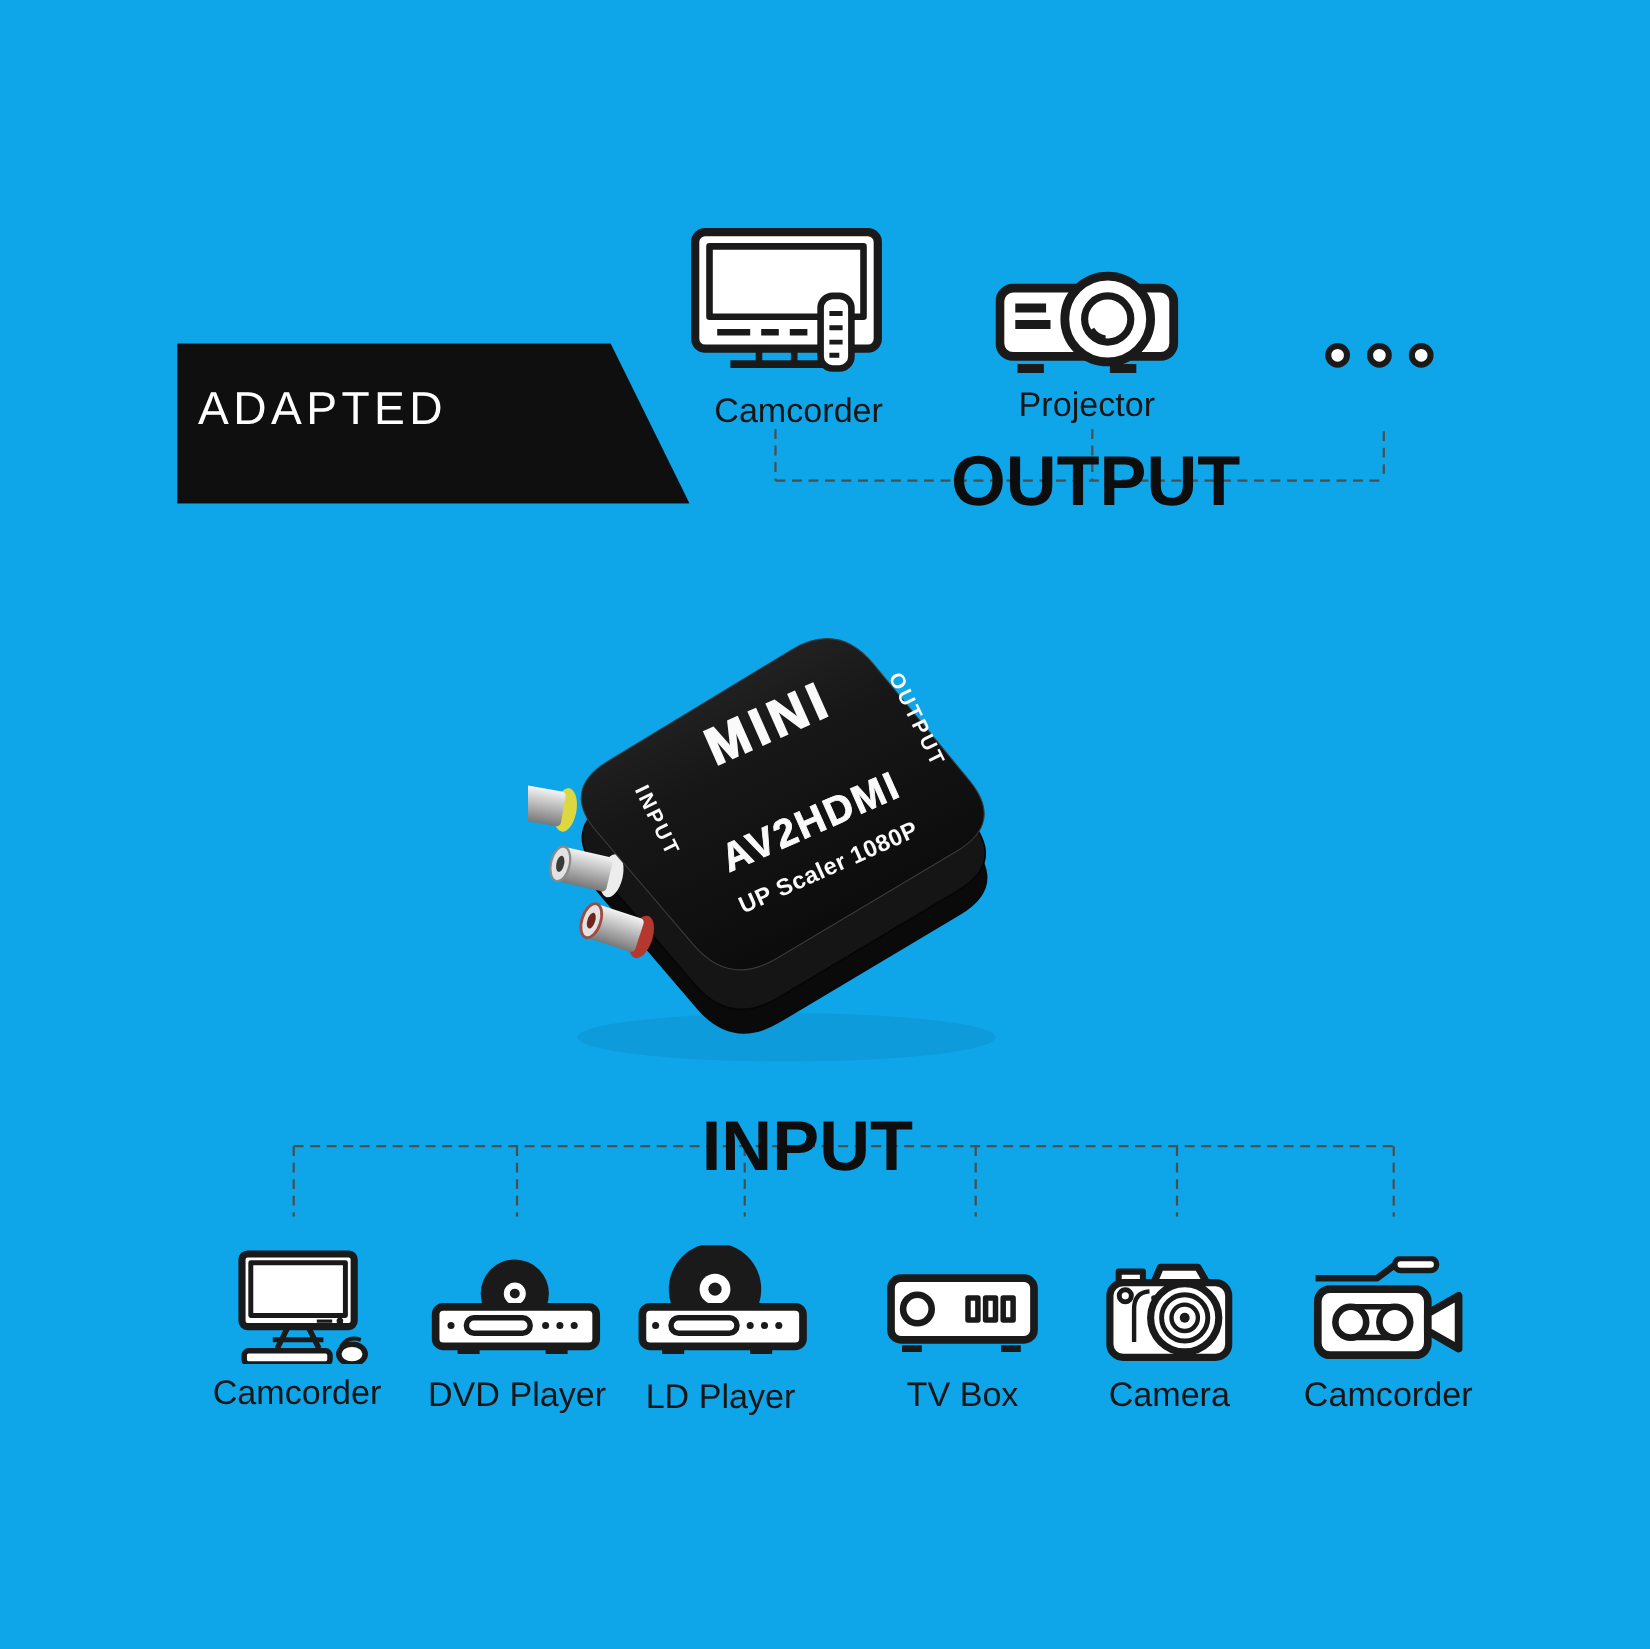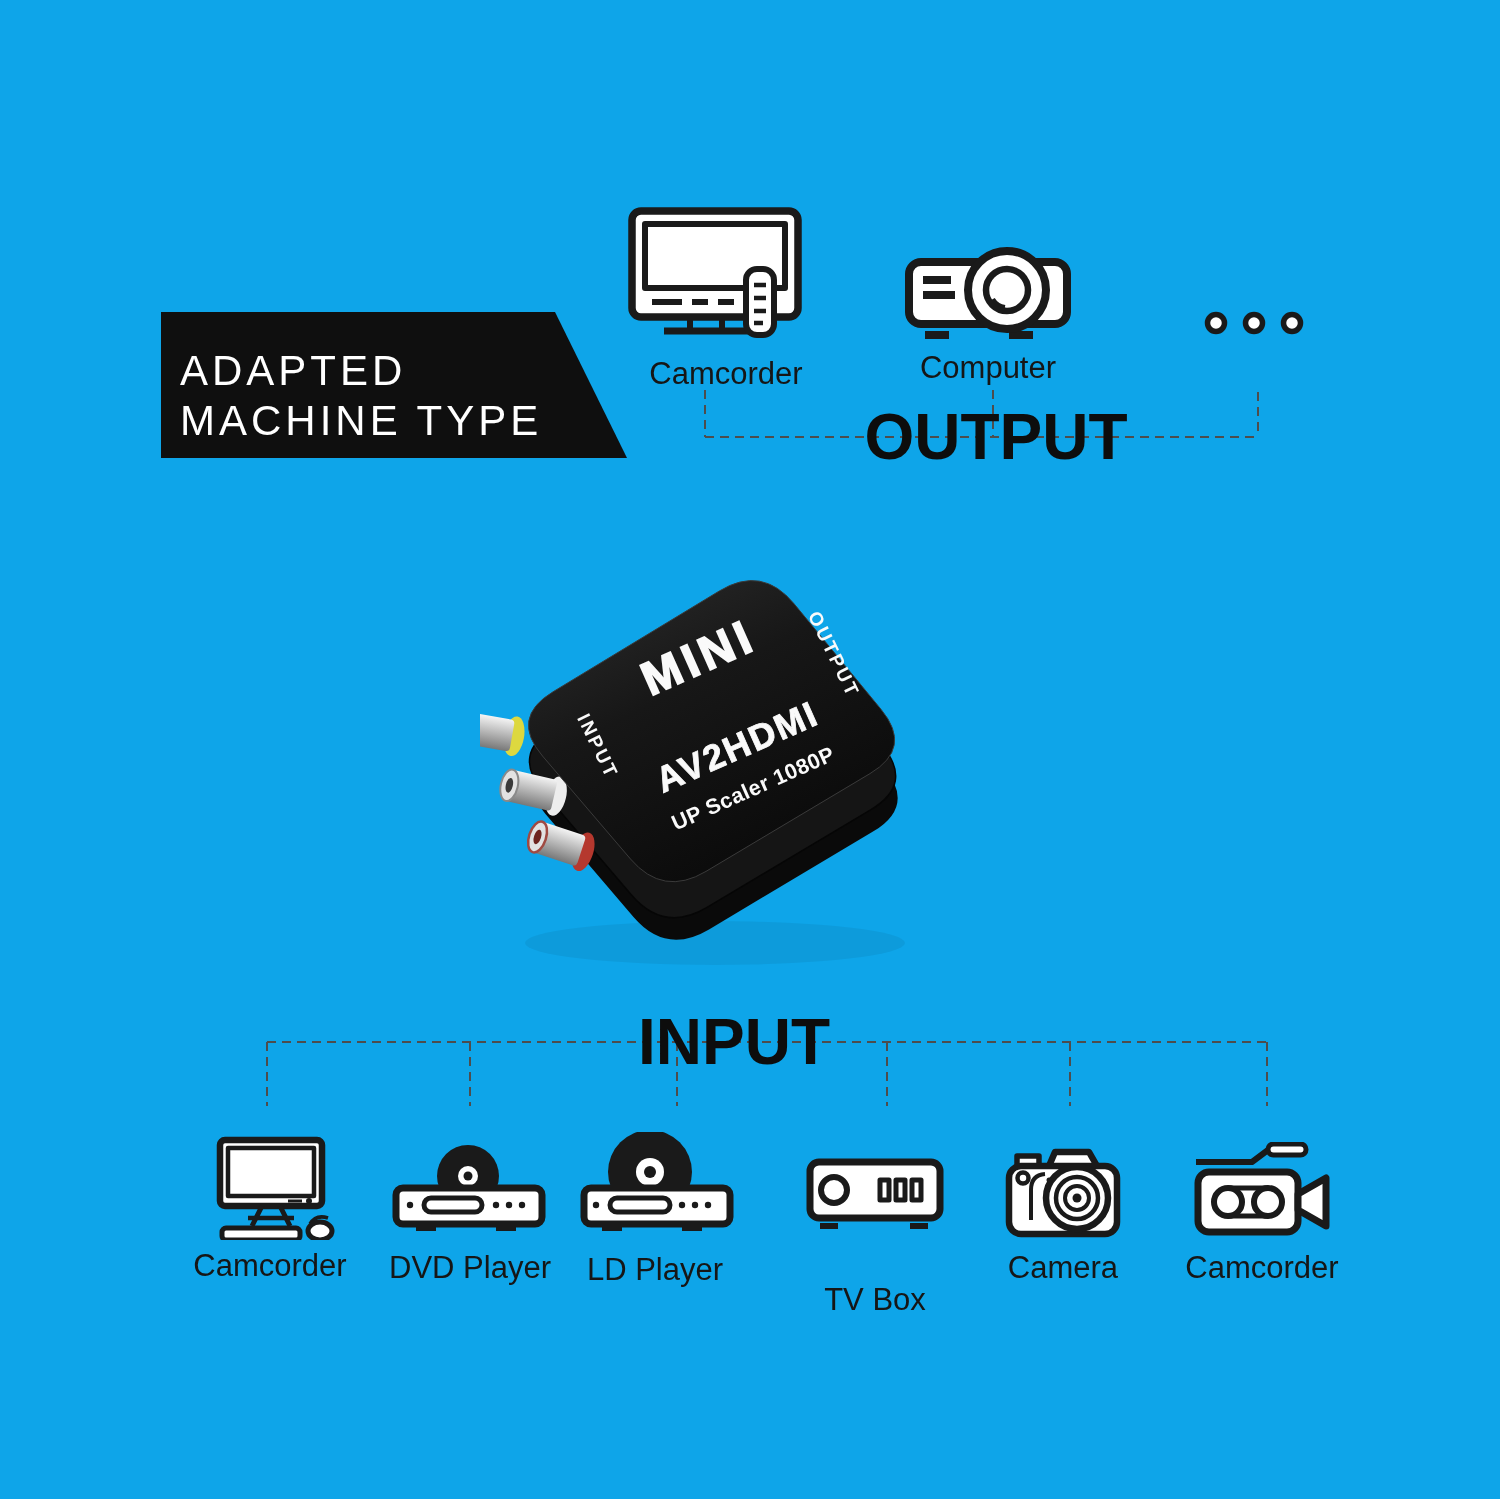--- a/index.html
+++ b/index.html
@@ -28,21 +28,21 @@
 <body>
 
 <div class="canvas">
 
   <svg id="connectors" width="1500" height="1499">
     <path class="dash" d="M705 390 V437 M993 390 V437 M1258 392 V437 M705 437 H1258"></path>
     <path class="dash" d="M267 1042 H1267 M267 1042 V1106 M470 1042 V1106 M677 1042 V1106 M887 1042 V1106 M1070 1042 V1106 M1267 1042 V1106"></path>
   </svg>
 
   <div class="banner">
-    <div class="txt"><span>ADAPTED</span><br><span>MACHINE TYPE</span></div>
+    <div class="txt"><span>ADAPTED</span><br></div>
   </div>
 
   <svg class="icon" style="left:626px;top:205px;" width="178" height="155">
     <rect class="ic fillw" x="6" y="6" width="166" height="106" rx="9" stroke-width="7.5"></rect>
     <rect class="ic" x="19" y="19" width="140" height="64" stroke-width="6"></rect>
     <path class="ic" stroke-width="6" d="M26 97 H56 M66 97 H82 M92 97 H108"></path>
     <path class="ic" stroke-width="6" d="M64 112 V124 M96 112 V124"></path>
     <path class="ic" stroke-width="7" d="M38 126 H130"></path>
     <rect class="ic fillw" x="120" y="64" width="28" height="66" rx="11" stroke-width="6"></rect>
     <path class="ic" stroke-width="4.5" d="M128 80 H140 M128 93 H140 M128 106 H140 M128 118 H137"></path>
@@ -50,21 +50,21 @@
   <div class="devlabel" style="left:626px;top:356px;">Camcorder</div>
 
   <svg class="icon" style="left:905px;top:242px;" width="170" height="102">
     <rect class="ic fillw" x="4" y="20" width="158" height="62" rx="12" stroke-width="8"></rect>
     <path class="ic" stroke-width="8" d="M18 38 H46 M18 53 H50"></path>
     <path class="ic" stroke-width="8" d="M20 93 H44 M104 93 H128"></path>
     <circle class="ic fillw" cx="102" cy="48" r="39" stroke-width="8"></circle>
     <circle class="ic" cx="102" cy="48" r="21" stroke-width="6.5"></circle>
     <path class="ic" stroke-width="4" d="M88 57 a17 17 0 0 0 12 8"></path>
   </svg>
-  <div class="devlabel" style="left:888px;top:350px;">Computer</div>
+  <div class="devlabel" style="left:888px;top:350px;">Projector</div>
 
   <svg class="icon" style="left:1199px;top:306px;" width="110" height="34">
     <circle class="ic fillw" cx="17" cy="17" r="8.5" stroke-width="5.5"></circle>
     <circle class="ic fillw" cx="55" cy="17" r="8.5" stroke-width="5.5"></circle>
     <circle class="ic fillw" cx="93" cy="17" r="8.5" stroke-width="5.5"></circle>
   </svg>
 
   <div class="bigtitle" style="left:846px;top:400px;">OUTPUT</div>
 
   <svg class="icon" style="left:480px;top:545px;" width="470" height="430">
@@ -158,21 +158,21 @@
   <div class="devlabel" style="left:555px;top:1252px;">LD Player</div>
 
   <svg class="icon" style="left:806px;top:1158px;" width="140" height="76">
     <rect class="ic fillw" x="4" y="4" width="130" height="56" rx="9" stroke-width="7"></rect>
     <circle class="ic" cx="28" cy="32" r="13" stroke-width="6"></circle>
     <rect class="ic" x="74" y="22" width="9" height="20" stroke-width="5"></rect>
     <rect class="ic" x="90" y="22" width="9" height="20" stroke-width="5"></rect>
     <rect class="ic" x="106" y="22" width="9" height="20" stroke-width="5"></rect>
     <path class="ic" stroke-width="6" d="M14 68 H32 M104 68 H122"></path>
   </svg>
-  <div class="devlabel" style="left:775px;top:1250px;margin-top:32px;">TV Box</div>
+  <div class="devlabel" style="left:775px;top:1250px;">TV Box</div>
 
   <svg class="icon" style="left:1005px;top:1140px;" width="118" height="102">
     <path class="ic fillw" stroke-width="6.5" d="M44 26 L50 12 H84 L92 26"></path>
     <rect class="ic fillw" x="12" y="16" width="22" height="12" stroke-width="5.5"></rect>
     <rect class="ic fillw" x="4" y="26" width="108" height="68" rx="12" stroke-width="6.5"></rect>
     <path class="ic" stroke-width="4" d="M40 34 q-14 1 -14 16 v30"></path>
     <circle class="ic fillw" cx="72" cy="58" r="31" stroke-width="6.5"></circle>
     <circle class="ic" cx="72" cy="58" r="21" stroke-width="4.5"></circle>
     <circle class="ic" cx="72" cy="58" r="12" stroke-width="4"></circle>
     <circle class="fillb" cx="72" cy="58" r="4.5"></circle>

